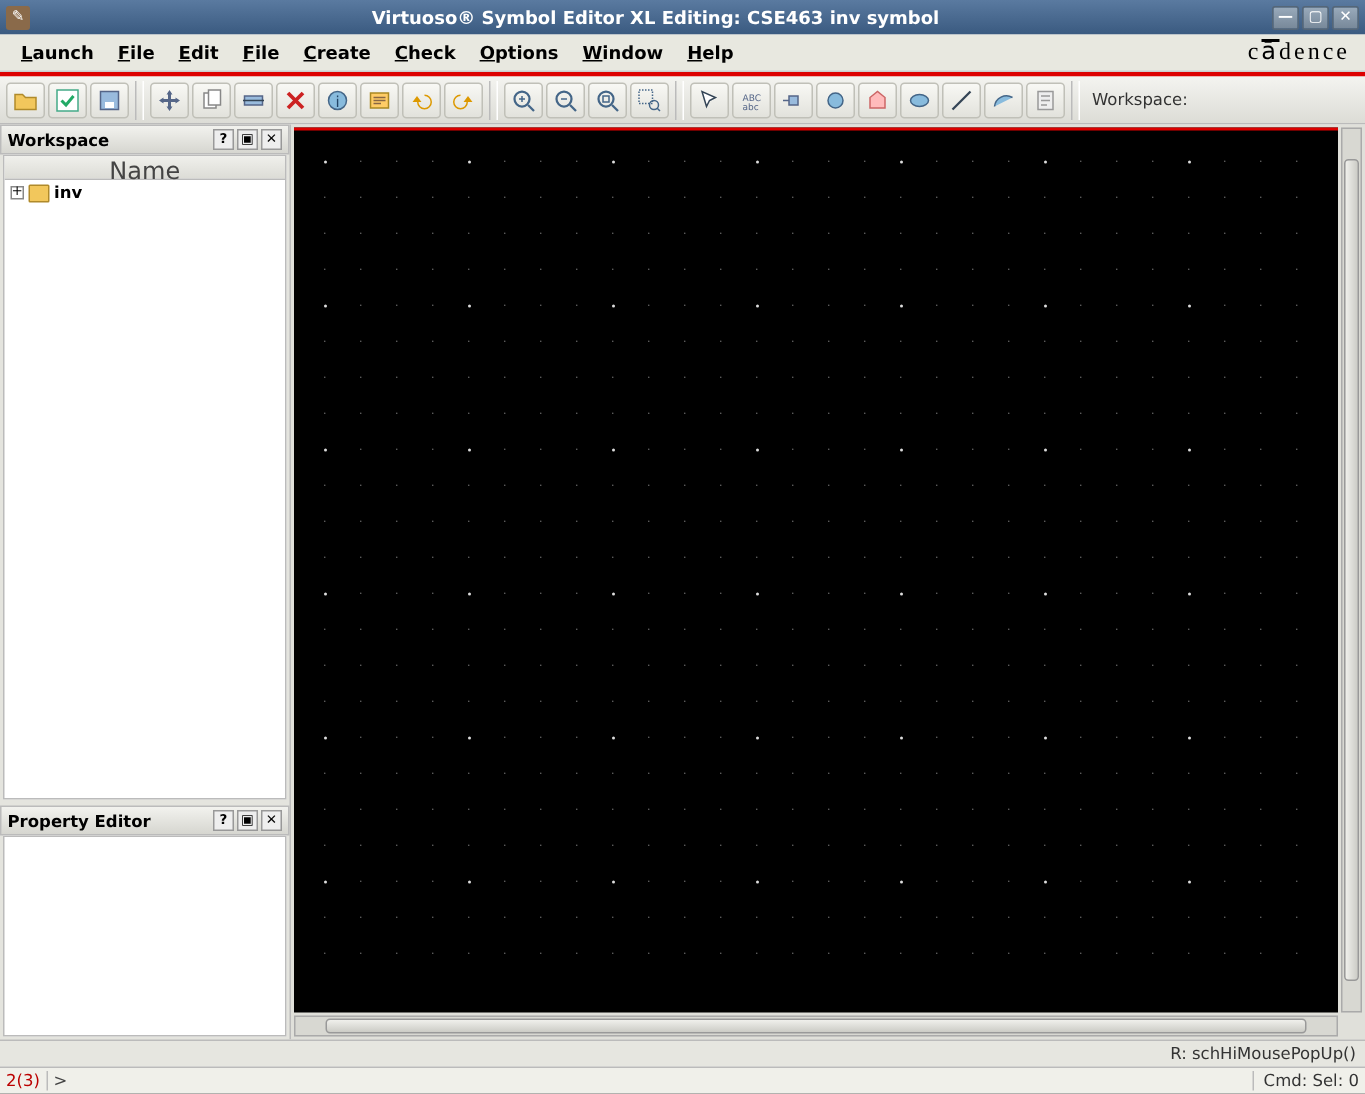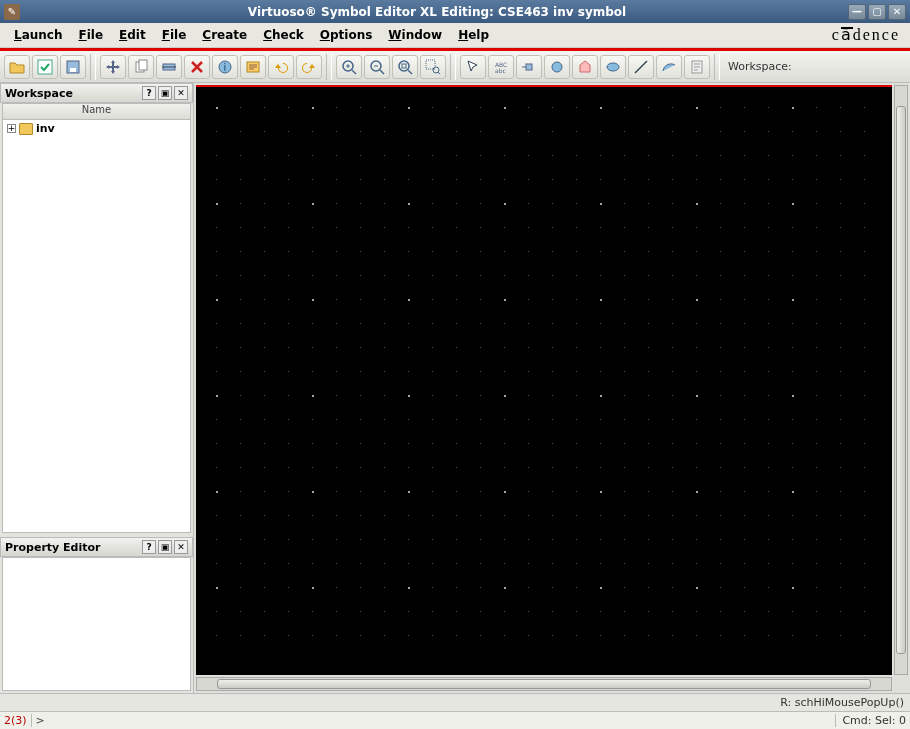--- a/index.html
+++ b/index.html
@@ -30,21 +30,21 @@
 .left-panel { width: 194px; display:flex; flex-direction:column; border-right:1px solid #bbb; background:#e4e4de;}
 .panel-header { height: 20px; background: linear-gradient(#f2f2ee,#d6d6d0); border:1px solid #bbb; display:flex; align-items:center; padding:0 4px; font-weight:bold; font-size:11px;}
 .panel-header .spacer { flex:1; }
 .panel-header .ph-btn { width:14px; height:14px; border:1px solid #999; background:#eee; margin-left:2px; display:flex;align-items:center;justify-content:center; font-size:9px; cursor:pointer;}
 .nav-show { display:flex; align-items:center; padding:3px 4px; background:#e4e4de; border-bottom:1px solid #ccc; gap:3px;}
 .nav-show label { font-weight:bold; font-size:11px;}
 .nav-show .combo { flex:1; height:18px; background:#fff; border:1px solid #999; display:flex; align-items:center; padding:0 4px; font-size:11px; position:relative;}
 .nav-show .combo .dd { position:absolute; right:0; top:0; width:16px;height:100%; background:#b11; display:flex;align-items:center;justify-content:center;color:#fff;}
 .nav-show .opts { width:16px;height:16px; border:1px solid #999; border-radius:8px; background:#eee; cursor:pointer; display:flex;align-items:center;justify-content:center;font-size:8px;}
 .nav-tree { flex:0 0 auto; height: 430px; background:#fff; border:1px solid #bbb; margin:0 2px; overflow:auto;}
-.nav-tree .col-head { height:16px; background:linear-gradient(#f0f0ec,#dcdcd6); border-bottom:1px solid #bbb; text-align:center; font-size:10px; color:#444;}
+.nav-tree .col-head { height:16px; background:linear-gradient(#f0f0ec,#dcdcd6); border-bottom:1px solid #bbb; text-align:center; font-size:16px; color:#444;}
 .nav-tree .tree-row { display:flex; align-items:center; padding:2px 4px; gap:3px; font-size:11px;}
 .nav-tree .tree-row .expand { width:9px;height:9px;border:1px solid #888; display:flex;align-items:center;justify-content:center;font-size:9px;line-height:1;cursor:pointer;}
 .nav-tree .tree-row .folder { width:14px;height:12px;background:#f2c75c;border:1px solid #b08a2a;border-radius:1px;}
 .prop-editor { margin-top:4px; display:flex; flex-direction:column; flex:1;}
 .prop-body { flex:1; background:#fff; border:1px solid #bbb; margin:0 2px 2px 2px;}
 
 .canvas-wrap { flex:1; position:relative; background:#e0e0da; padding:2px;}
 .canvas { position:absolute; left:2px; top:2px; right:18px; bottom:18px; background:#000; border-top:2px solid #d00; overflow:hidden;}
 .canvas .dot { position:absolute; background:#ddd; border-radius:50%;}
 .vscroll { position:absolute; right:2px; top:2px; width:14px; bottom:18px; background:#d8d8d2; border:1px solid #aaa;}

